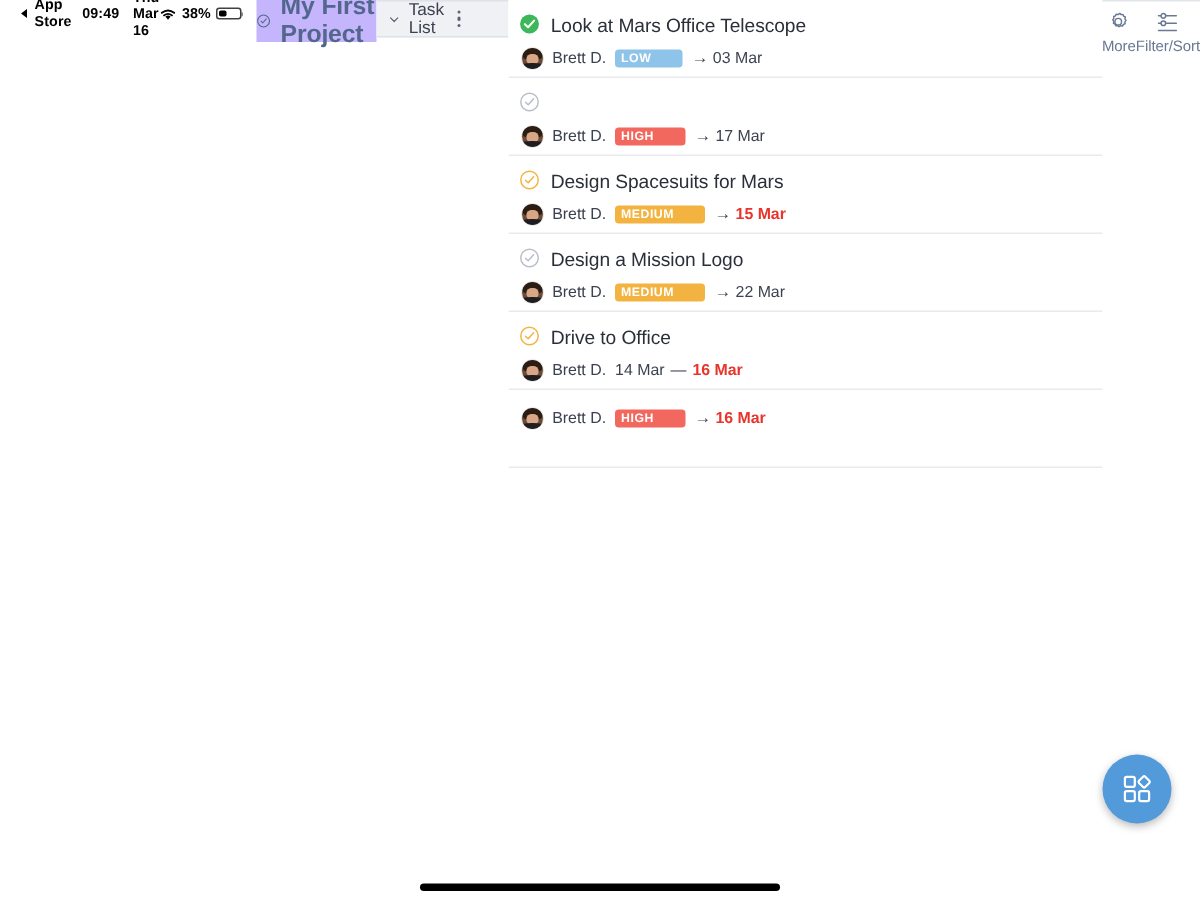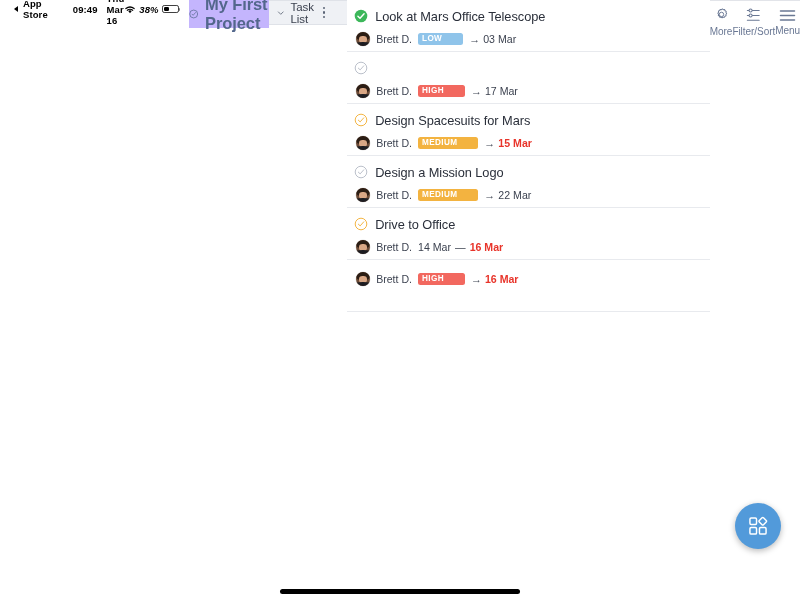--- a/index.html
+++ b/index.html
@@ -35,21 +35,21 @@
   }
   .sb-left { display: flex; align-items: center; gap: 5px; }
   .sb-back-tri {
     width: 0; height: 0;
     border-top: 3.2px solid transparent;
     border-bottom: 3.2px solid transparent;
     border-right: 4.2px solid #000;
     display: inline-block;
   }
   .sb-spacer { flex: 1 1 auto; }
-  .sb-right { display: flex; align-items: center; gap: 3px; font-style: italic; }
+  .sb-right { display: flex; align-items: center; gap: 3px; }
   .wifi-ico { display: block; }
   .batt {
     position: relative;
     width: 17px; height: 8.5px;
     border: 1px solid rgba(0,0,0,.75);
     border-radius: 2.2px;
     display: inline-block;
   }
   .batt::after {
     content: "";
@@ -85,21 +85,21 @@
 
   
   .section-header {
     flex: 0 0 25px;
     height: 25px;
     background: #eff1f5;
     border-top: 1px solid #dfe2e8;
     border-bottom: 1px solid #dfe2e8;
     display: flex;
     align-items: center;
-    padding: 0 18px 0 8px;
+    padding: 0 28px 0 8px;
   }
   .section-title {
     font-size: 11.5px;
     color: #3c4250;
     margin-left: 6px;
   }
   .sh-spacer { flex: 1 1 auto; }
   .kebab {
     display: flex;
     flex-direction: column;
@@ -272,21 +272,21 @@
 </style>
 </head>
 <body>
 
 <div id="app">
 
   <div class="statusbar">
     <div class="sb-left">
       <span class="sb-back-tri"></span>
       <span>App Store</span>
-      <span style="margin-left:20px">09:49</span>
+      <span style="margin-left:2px">09:49</span>
       <span style="margin-left:4px">Thu Mar 16</span>
     </div>
     <div class="sb-spacer"></div>
     <div class="sb-right">
       <svg class="wifi-ico" width="12" height="9" viewBox="0 0 12 9">
         <path d="M6 8.2 L4.25 6.0 Q6 4.7 7.75 6.0 Z" fill="#000"></path>
         <path d="M1.9 3.55 Q6 0.45 10.1 3.55" stroke="#000" stroke-width="1.25" fill="none" stroke-linecap="round"></path>
         <path d="M3.3 5.3 Q6 3.25 8.7 5.3" stroke="#000" stroke-width="1.15" fill="none" stroke-linecap="round"></path>
       </svg>
       <span>38%</span>
@@ -470,24 +470,16 @@
         <path d="M9.6 4.6 H18.4" stroke="#6a7894" stroke-width="1.3" stroke-linecap="round"></path>
         <path d="M3.0 4.6 H5.0" stroke="#6a7894" stroke-width="1.3" stroke-linecap="round"></path>
         <circle cx="7.2" cy="11.0" r="2.0" fill="none" stroke="#6a7894" stroke-width="1.3"></circle>
         <path d="M9.6 11.0 H18.4" stroke="#6a7894" stroke-width="1.3" stroke-linecap="round"></path>
         <path d="M3.0 11.0 H5.0" stroke="#6a7894" stroke-width="1.3" stroke-linecap="round"></path>
         <path d="M3.0 17.2 H18.4" stroke="#6a7894" stroke-width="1.3" stroke-linecap="round"></path>
       </svg>
       <span class="tb-label">Filter/Sort</span>
     </div>
 
-    <div class="tb-item">
-      <svg width="19" height="15" viewBox="0 0 20 16">
-        <path d="M2.5 3.2 H17.5" stroke="#6a7894" stroke-width="1.5" stroke-linecap="round"></path>
-        <path d="M2.5 8.0 H17.5" stroke="#6a7894" stroke-width="1.5" stroke-linecap="round"></path>
-        <path d="M2.5 12.8 H17.5" stroke="#6a7894" stroke-width="1.5" stroke-linecap="round"></path>
-      </svg>
-      <span class="tb-label">Menu</span>
-    </div>
   </div>
 
   <div class="home-indicator"></div>
 </div>
 
 </body></html>

